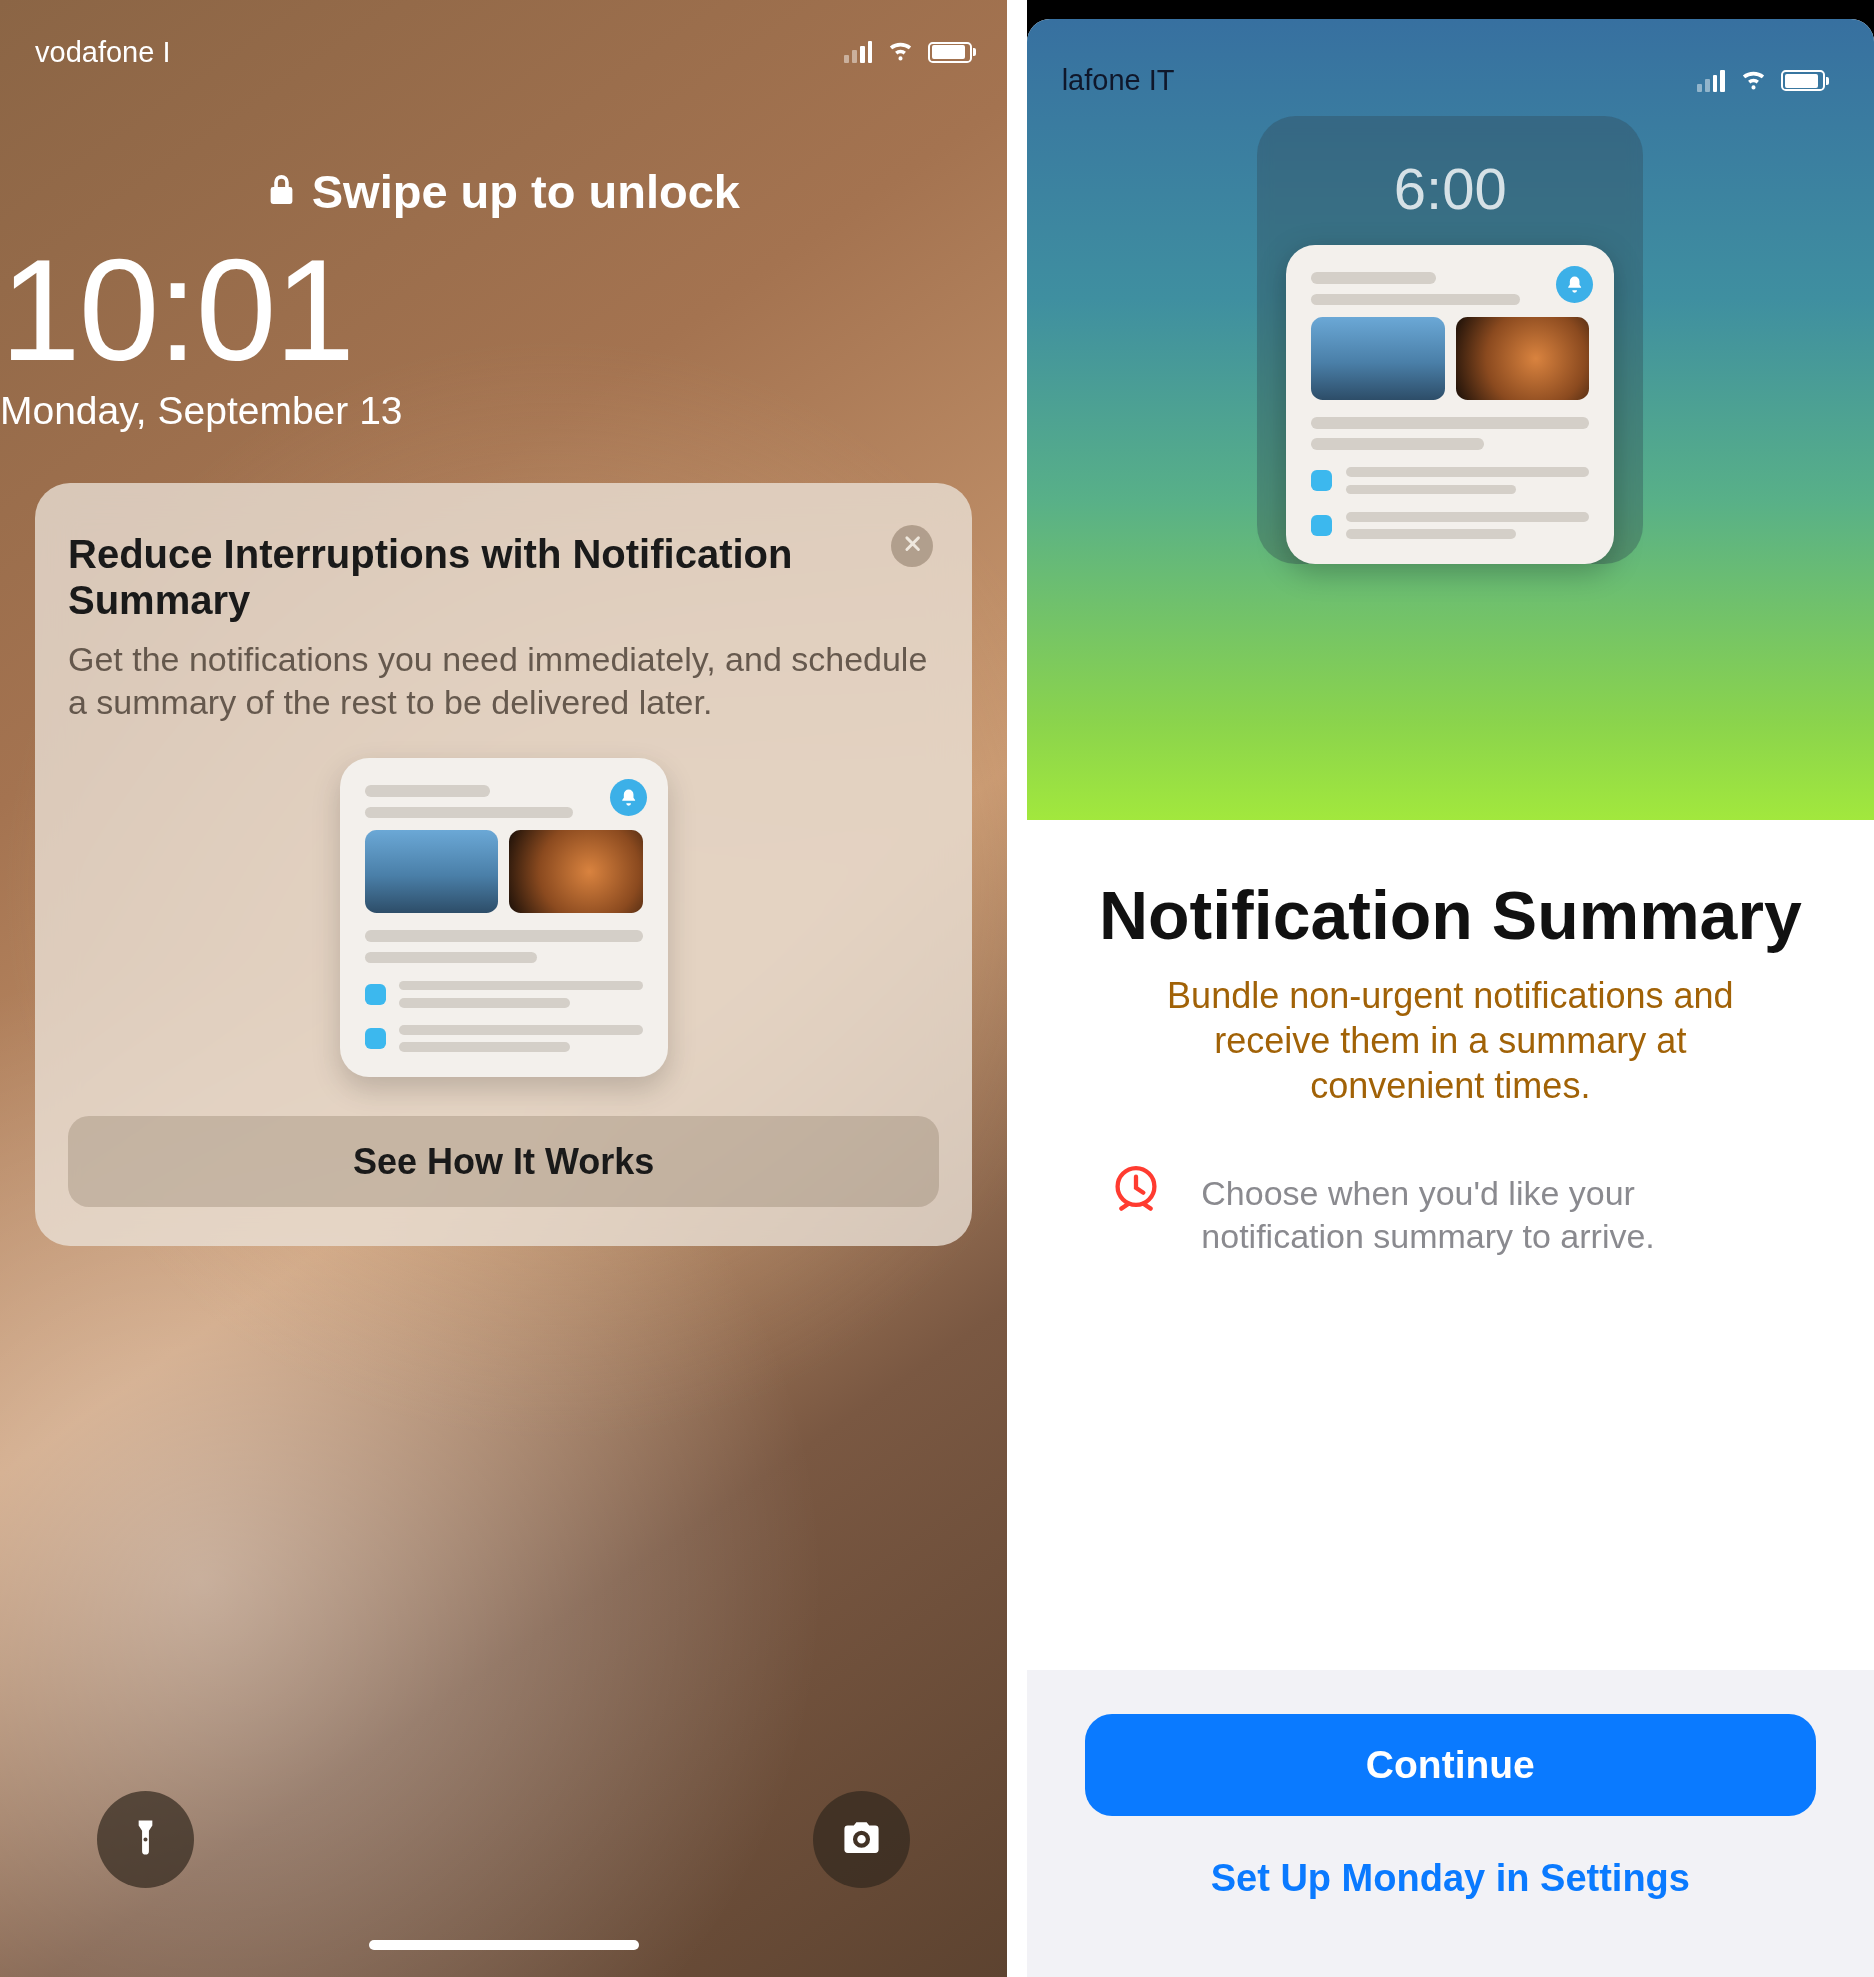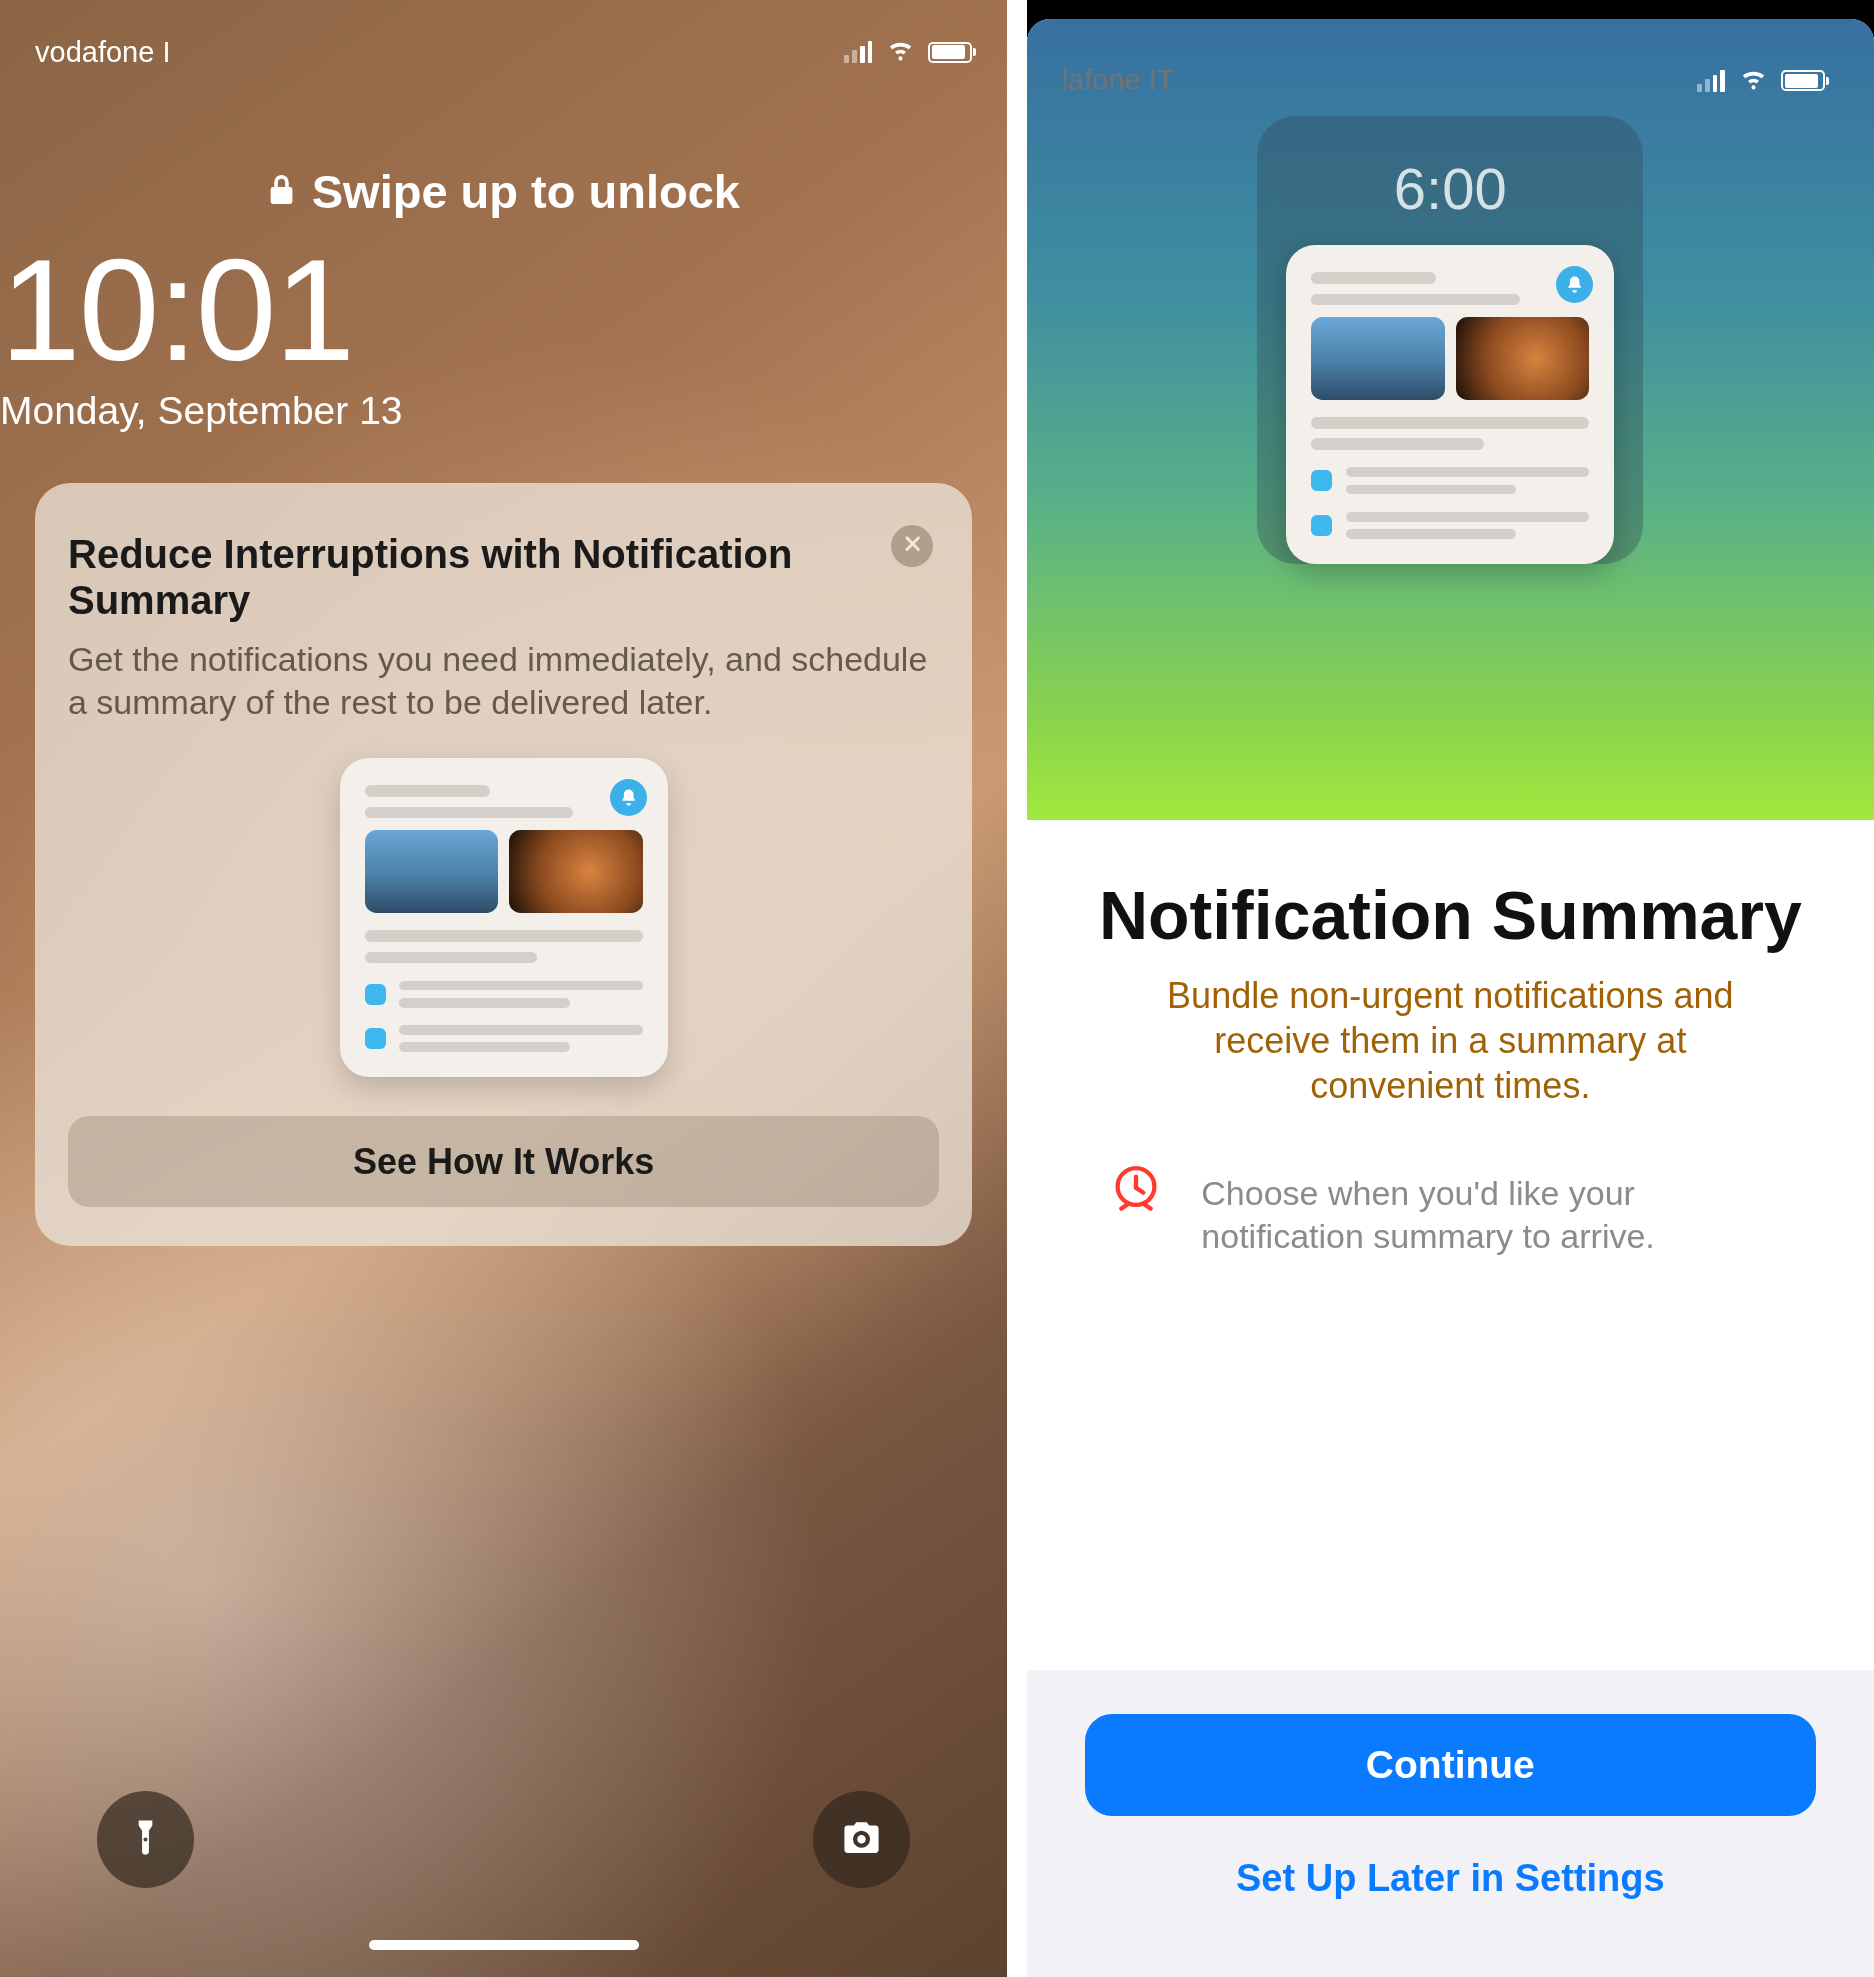--- a/index.html
+++ b/index.html
@@ -49,21 +49,21 @@
     .see-how-btn{ margin-top:39px; width:100%; height:91px; background:rgba(120,100,80,.28); border-radius:21px; display:flex; align-items:center; justify-content:center; font-size:36px; font-weight:600; color:#1a1a1a; cursor:pointer;}
     .quick-action-btn{ position:absolute; bottom:89px; width:97px; height:97px; border-radius:50%; background:rgba(50,40,30,.7); display:flex; align-items:center; justify-content:center; z-index:5;}
     .qab-left{ left:97px;}
     .qab-right{ right:97px;}
     .quick-action-btn svg{ width:41px; height:41px;}
     .home-indicator{ position:absolute; bottom:27px; left:50%; transform:translateX(-50%); width:270px; height:9.7px; background:#fff; border-radius:5.8px; z-index:5;}
     
     .phone-right{ width:927px; background:#000;}
     .sheet{ position:absolute; left:0; right:0; top:19.3px; bottom:0; background:#fff; border-radius:23px 23px 0 0; overflow:hidden;}
     .sheet-hero{ height:801px; background:linear-gradient(180deg,#3770a0 0%,#3f8fa0 35%,#58b088 60%,#8bd44c 88%,#a2e83d 100%); position:relative; display:flex; align-items:flex-start; justify-content:center; padding-top:97px;}
-    .phone-right .status-bar{ position:absolute; top:9.7px; left:0; right:14px; z-index:10; color:#737373;}
+    .phone-right .status-bar{ position:absolute; top:9.7px; left:0; right:14px; z-index:10; color:#0f172a;}
     .mini-phone{ width:386px; background:rgba(50,70,80,.35); backdrop-filter:blur(7.7px); border-radius:39px; padding:39px 29px 0; position:relative;}
     .mini-time{ text-align:center; color:rgba(255,255,255,.8); font-size:58px; font-weight:400; margin-bottom:23px;}
     .mini-phone .summary-card-illus{ width:100%; margin:0; box-shadow:0 7.7px 29px rgba(0,0,0,.25);}
     .sheet-content{ padding:58px 68px 0;}
     .sheet-title{ font-size:68px; font-weight:800; text-align:center; line-height:1.1; color:#111;}
     .sheet-desc{ font-size:36px; text-align:center; color:#a16207; margin-top:20px; line-height:1.25; padding:0 29px;}
     .feature-row{ display:flex; gap:33px; margin-top:50px; padding:0 9.7px;}
     .feature-icon{ width:64px; height:64px; flex-shrink:0; display:flex; align-items:flex-start; justify-content:center; padding-top:3.9px;}
     .feature-text{flex:1;}
     .feature-name{ font-size:36px; font-weight:700; color:#111;}
@@ -233,18 +233,18 @@
           <div class="feature-sub">Choose when you'd like your notification summary to arrive.</div>
         </div>
       </div>
     </div>
 
     <div class="sheet-footer">
       <div class="primary-btn">
         <span>Continue</span>
       </div>
       <div class="secondary-link">
-        <span>Set Up Later in Settings</span>
+        <span>Set Up Monday in Settings</span>
       </div>
     </div>
   </div>
 </div>
 
 
 </body></html>

